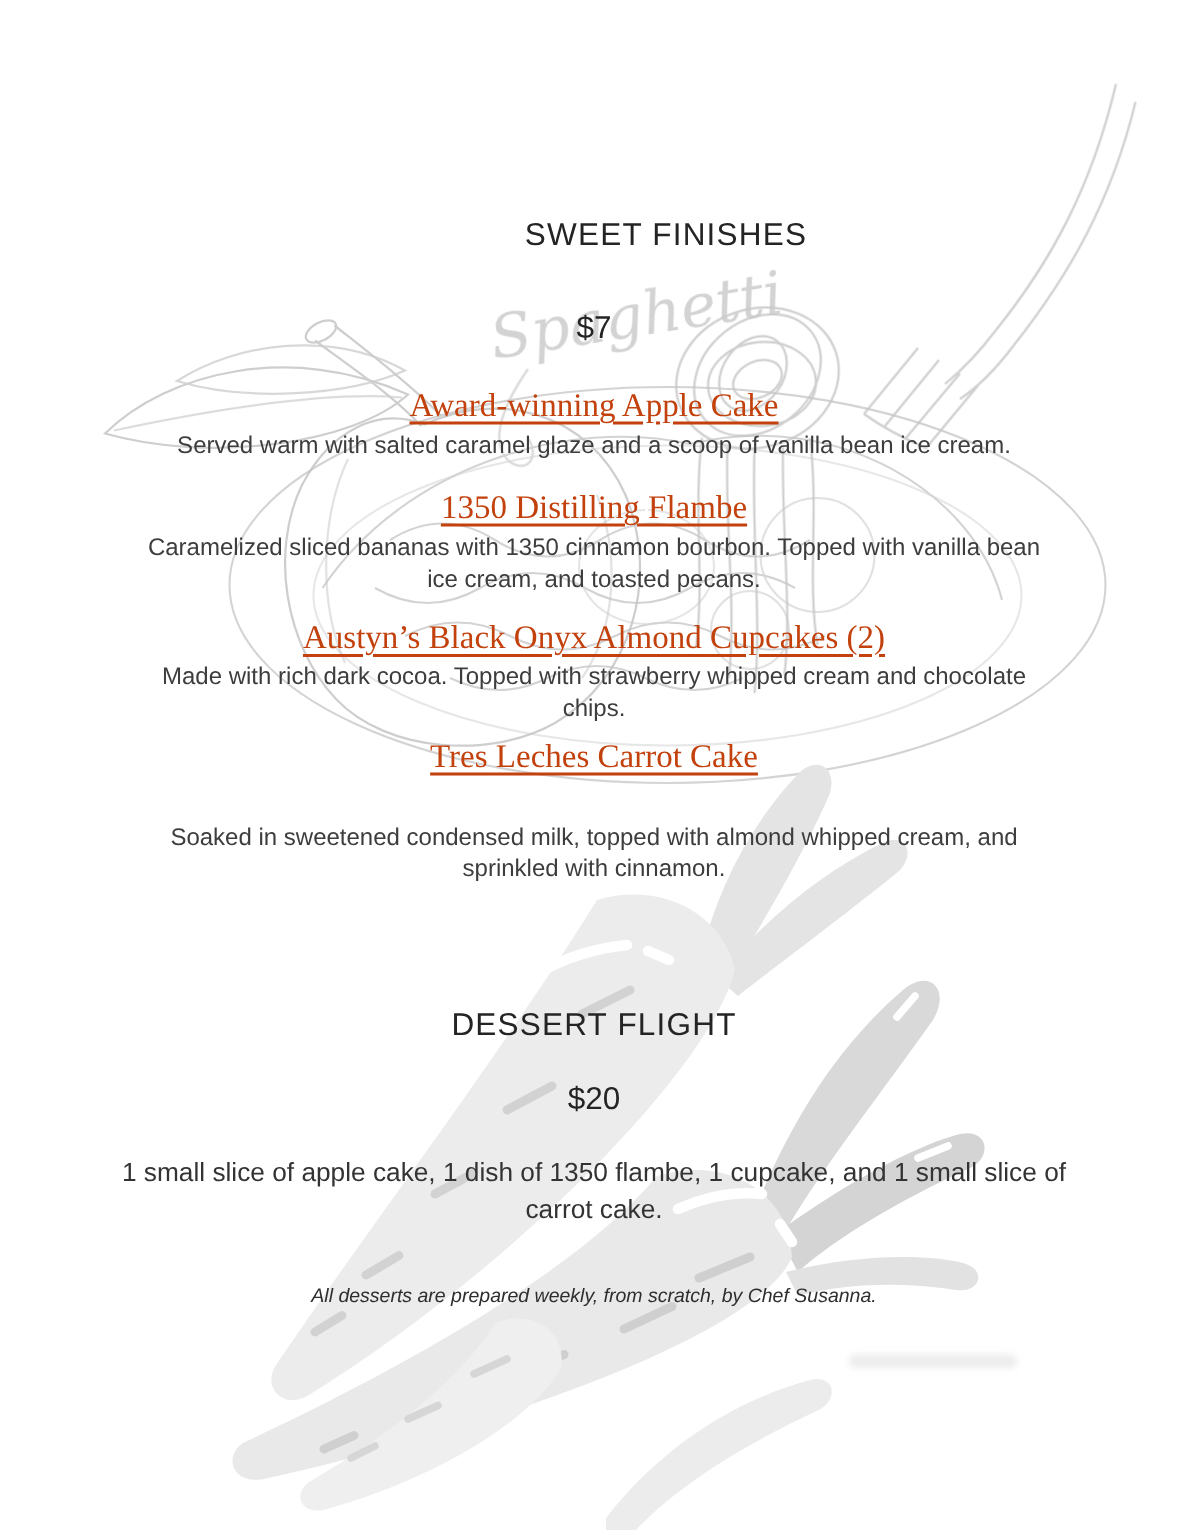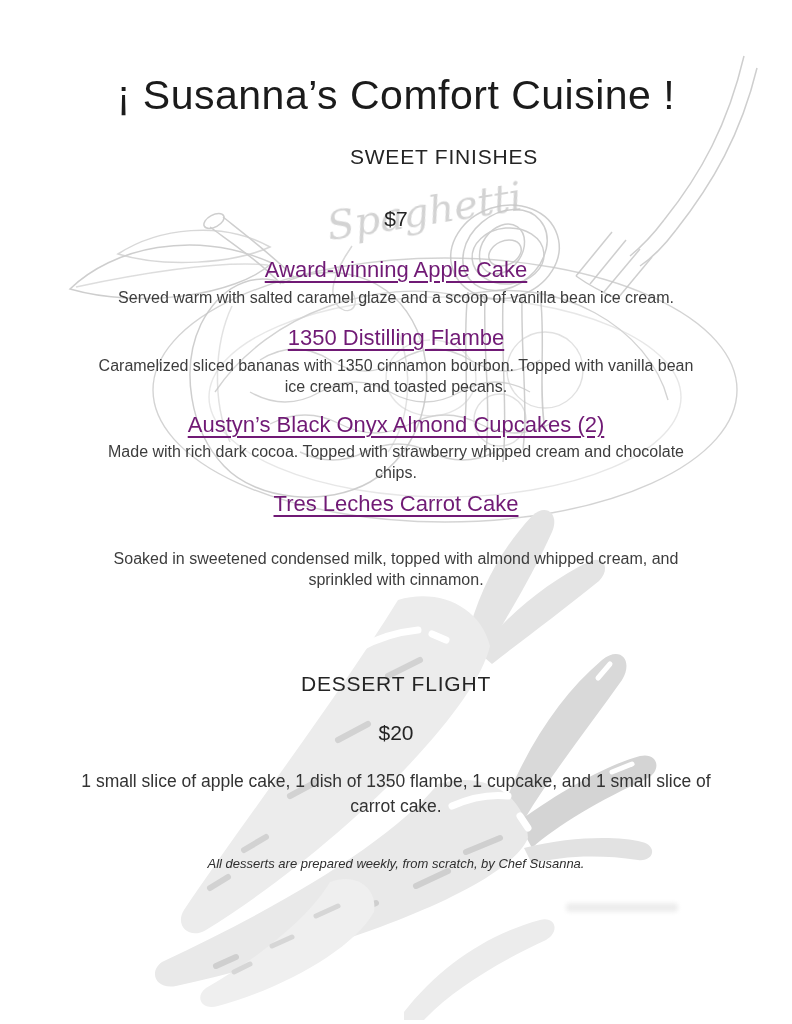--- a/index.html
+++ b/index.html
@@ -7,21 +7,21 @@
     position:relative;width:792px;height:1024px;background:#ffffff;
     overflow:hidden;font-family:"Liberation Sans",sans-serif;color:#1d1d1d;
   }
   .bg-svg{position:absolute;left:0;top:0;z-index:0;}
   .txt{position:absolute;left:0;width:100%;text-align:center;z-index:2;}
   .title{top:72px;font-size:41px;letter-spacing:.5px;color:#1b1b1b;}
   .section-heading{font-size:21px;letter-spacing:.8px;color:#242424;}
   .sweet-heading{top:145px;padding-left:48px;}
   .price{font-size:21px;color:#242424;}
   .price-7{top:207px;}
-  .item-name{font-size:22px;color:#701a75;}
+  .item-name{font-size:22px;color:#c2410c;font-family:Liberation Serif, serif;}
   .item-name span{
     text-decoration:underline;text-decoration-thickness:1.5px;text-underline-offset:4px;
   }
   .item-desc{font-size:16px;line-height:21px;color:#3d3d3d;}
   .item-desc .inner{max-width:612px;margin:0 auto;}
   .n1{top:257px;} .d1{top:287px;}
   .n2{top:325px;} .d2{top:355px;}
   .n3{top:412px;} .d3{top:441px;}
   .n4{top:491px;} .d4{top:548px;}
   .single-scoop{top:591px;font-size:25px;color:#262626;}
@@ -144,21 +144,20 @@
         <path d="M316 916 L338 906"></path>
           <path d="M272 946 L292 937"></path>
           <path d="M234 972 L250 964"></path>
       </g>
       <path fill="#ececec" d="M404 1012 C440 966 488 934 540 920 C556 916 560 932 546 940 C498 962 452 990 424 1020 L404 1020 Z"></path>
     </g>
   </svg>
 
   <div class="script-watermark">Spaghetti</div>
 
-  <div class="txt title">¡ Susanna’s Comfort Cuisine !</div>
 
   <div class="txt section-heading sweet-heading">SWEET FINISHES</div>
   <div class="txt price price-7">$7</div>
 
   <div class="txt item-name n1"><span>Award-winning Apple Cake</span></div>
   <div class="txt item-desc d1">
       <div class="inner">Served warm with salted caramel glaze and a scoop of vanilla bean ice cream.</div>
     </div>
 
   <div class="txt item-name n2"><span>1350 Distilling Flambe</span></div>

